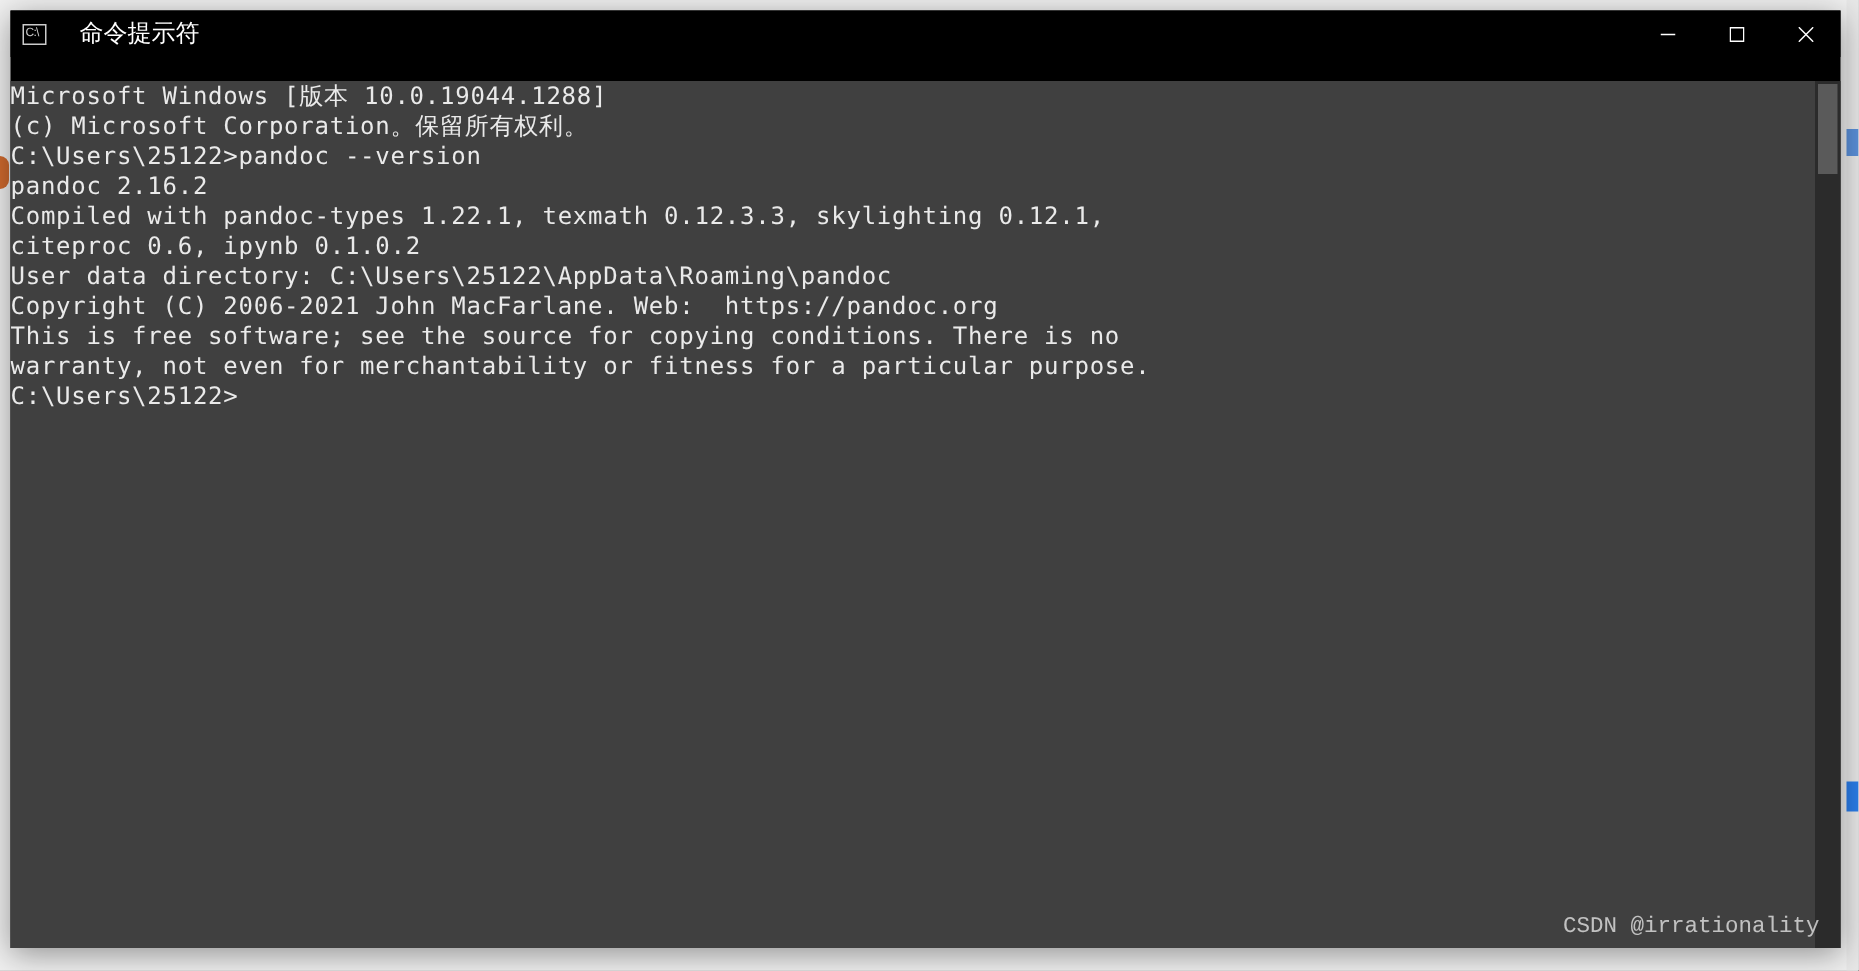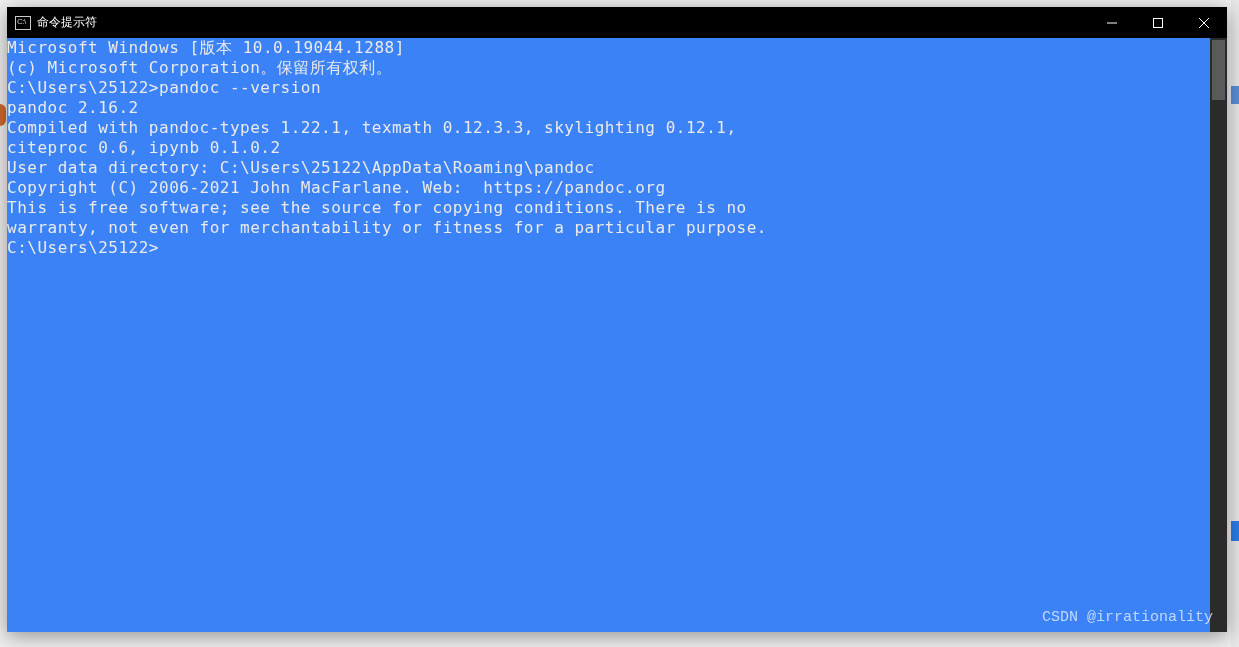--- a/index.html
+++ b/index.html
@@ -5,26 +5,26 @@
   * { margin:0; padding:0; box-sizing:border-box; }
   html,body { width:1239px; height:647px; font-family:"Microsoft YaHei","SimSun",sans-serif; background:#fff; overflow:hidden; }
   .desktop { position:relative; width:1239px; height:647px; background:#f0f0f0; }
   .right-stripe { position:absolute; right:0; top:0; width:8px; height:647px; background:#e8e8e8; }
   .right-blue-1 { position:absolute; right:0; top:86px; width:8px; height:18px; background:#5a8fd8; }
   .right-blue-2 { position:absolute; right:0; top:521px; width:8px; height:20px; background:#2b7de9; }
 
   .cmd-window { position:absolute; left:7px; top:7px; width:1220px; height:625px; background:#000; box-shadow:0 4px 20px rgba(0,0,0,0.4); display:flex; flex-direction:column; }
   .titlebar { height:31px; background:#000; display:flex; align-items:center; color:#fff; font-size:12px; }
   .app-icon { width:16px; height:14px; margin:0 6px 0 8px; border:1px solid #ccc; background:#000; position:relative; font-size:8px; line-height:10px; text-align:left; padding:0 1px; letter-spacing:-0.5px; color:#ccc; }
-  .title-text { flex:0 0 auto; font-size:12px; }
+  .title-text { flex:0 0 auto; font-size:16px;margin-left:16px; }
   .title-spacer { flex:1; }
   .win-btn { width:46px; height:31px; display:flex; align-items:center; justify-content:center; color:#fff; font-size:11px; }
   .win-btn svg { width:10px; height:10px; stroke:#fff; stroke-width:1; fill:none; }
 
-  .terminal-body { flex:1; position:relative; background:#3b82f6; color:#eaeaea; font-family:"NSimSun","SimSun","Consolas",monospace; font-size:16px; line-height:20px; white-space:pre; padding:0 0 0 0; overflow:hidden; }
+  .terminal-body { flex:1; position:relative; background:#404040; color:#eaeaea; font-family:"NSimSun","SimSun","Consolas",monospace; font-size:16px; line-height:20px; white-space:pre; padding:0 0 0 0; overflow:hidden;margin-top:16px; }
   .terminal-lines { position:absolute; left:0; top:0; right:17px; }
   .line { white-space:pre; letter-spacing:0.5px; }
   .cursor { display:inline-block; width:9px; height:18px; vertical-align:text-bottom; }
 
   .scrollbar { position:absolute; right:0; top:0; width:17px; height:100%; background:#2b2b2b; }
   .scroll-thumb { position:absolute; left:2px; right:2px; top:2px; height:60px; background:#5a5a5a; }
 
   .watermark { position:absolute; right:14px; bottom:4px; color:rgba(255,255,255,0.68); font-size:15px; font-family:Liberation Mono, monospace; pointer-events:none; }
   .left-arc { position:absolute; left:0; top:104px; width:6px; height:22px; background:#d06a2e; border-top-right-radius:10px; border-bottom-right-radius:10px; }
 </style>

